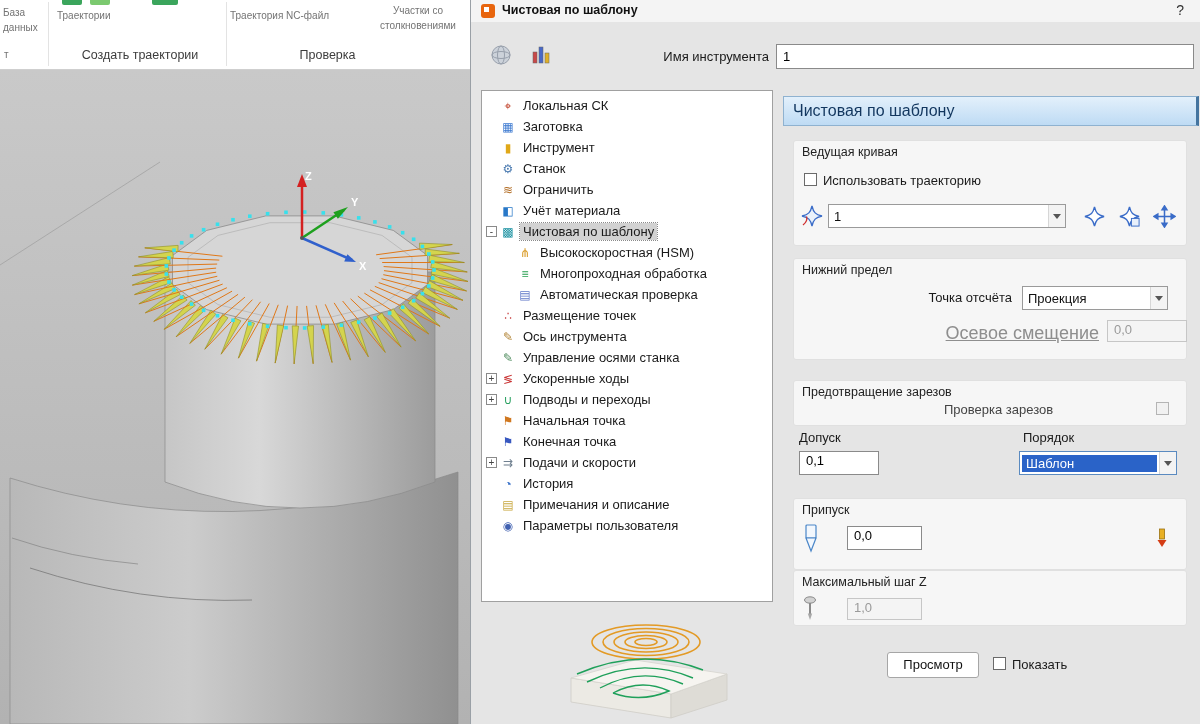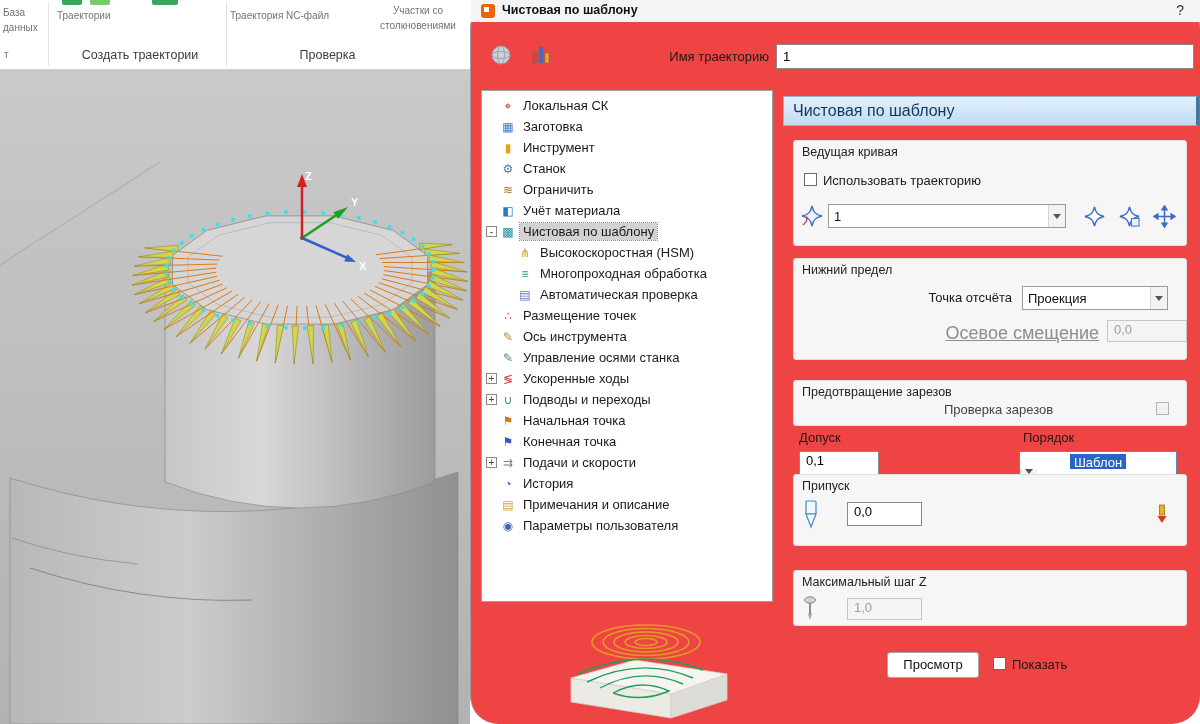--- a/index.html
+++ b/index.html
@@ -10,21 +10,21 @@
   }
   
   .ribbon { position:absolute; left:0; top:0; width:470px; height:70px; background:#fff; border-bottom:1px solid #cfcfcf; overflow:hidden; }
   .ribbon .sep { position:absolute; top:2px; height:64px; width:1px; background:#e3e3e3; }
   .rlabel { position:absolute; font-size:10px; color:#737373; line-height:15px; }
   .rgroup { position:absolute; font-size:12.5px; color:#3c3c3c; top:48px; text-align:center; }
   .frag { position:absolute; top:0; height:5px; border-radius:0 0 2px 2px; }
   
   .viewport { position:absolute; left:0; top:70px; width:470px; height:654px; }
   
-  .dialog { position:absolute; left:470px; top:0; width:730px; height:724px; background:#ef4444; border-left:1px solid #9aa0a6;border-radius:28px; }
+  .dialog { position:absolute; left:470px; top:0; width:730px; height:724px; background:#e5e5e5; border-left:1px solid #9aa0a6; }
   .titlebar { position:absolute; left:0; top:0; width:100%; height:22px; background:#f4f4f4; }
   .dlg-icon { position:absolute; left:10px; top:4px; width:14px; height:14px; background:#e8650e; border-radius:3px; }
   .dlg-icon::after { content:""; position:absolute; left:3px; top:3px; width:5px; height:5px; background:#fff; }
   .dlg-title { position:absolute; left:31px; top:3px; font-size:12.5px; font-weight:bold; color:#111; }
   .dlg-help { position:absolute; right:16px; top:2px; font-size:14px; color:#333; cursor:default; }
   .tb-btn { position:absolute; top:40px; width:32px; height:30px; display:flex; align-items:center; justify-content:center; border-radius:3px; }
   .name-label { position:absolute; left:170px; top:49px; width:128px; text-align:right; }
   .text-input { position:absolute; border:1px solid #8a8a8a; background:#fff; color:#000; font-size:13px; font-family:"Liberation Sans",sans-serif; padding:2px 6px; }
   
   .tree { position:absolute; left:10px; top:90px; width:292px; height:512px; border:1px solid #a0a0a0; background:#fff; padding-top:4px; overflow:hidden; }
@@ -261,21 +261,21 @@
       </svg>
     </div>
     <div class="tb-btn" style="left:54px;">
       <svg width="22" height="20" viewBox="0 0 22 20">
         <rect x="3" y="7" width="4" height="11" fill="#c84848" stroke="#666" stroke-width="0.5"></rect>
         <rect x="9" y="2" width="4" height="16" fill="#4868c8" stroke="#666" stroke-width="0.5"></rect>
         <rect x="15" y="8" width="4" height="10" fill="#e0b028" stroke="#666" stroke-width="0.5"></rect>
       </svg>
     </div>
 
-    <div class="plabel name-label">Имя траекторию</div>
+    <div class="plabel name-label">Имя инструмента</div>
     <input class="text-input" style="left: 305px; top: 44px; width: 418px; height: 25px;" value="1">
 
     <div class="tree" id="tree">
         <div class="tree-row" style="padding-left: 4px;">
           <span class="expander"></span>
           <span class="tree-icon" style="color: rgb(192, 64, 40);">⌖</span>
           <span class="tree-label">Локальная СК</span>
         </div>
         <div class="tree-row" style="padding-left: 4px;">
           <span class="expander"></span>
@@ -457,28 +457,28 @@
 
       <div class="group" style="top:284px;height:46px;">
         <div class="gtitle">Предотвращение зарезов</div>
         <div class="plabel" style="left:150px;top:21px;width:205px;text-align:left;color:#444;">Проверка зарезов</div>
         <span class="cb disabled" style="position:absolute;left:362px;top:21px;"></span>
       </div>
 
       <div class="plabel" style="left:18px;top:334px;">Допуск</div>
       <div class="plabel" style="left:242px;top:334px;">Порядок</div>
       <div class="field" style="left:18px;top:355px;width:80px;">0,1</div>
-      <div class="combo focus" style="left:238px;top:355px;width:158px;flex-direction:column;">
+      <div class="combo focus" style="left:238px;top:355px;width:158px;">
         <span class="val hl">
             <span class="selhl">Шаблон</span>
           </span>
         <span class="chev"></span>
       </div>
 
-      <div class="group" style="top:378px;height:72px;text-decoration:underline;">
+      <div class="group" style="top:402px;height:72px;text-decoration:underline;">
         <div class="gtitle">Припуск</div>
         <div class="icon-btn" style="left:3px;top:22px;width:28px;height:34px;">
           <svg width="22" height="30" viewBox="0 0 22 30">
             <rect x="6" y="2" width="10" height="13" rx="1" fill="#f2f7fd" stroke="#4a86c8" stroke-width="1.2"></rect>
             <polygon points="11,28 6,15 16,15" fill="#f2f7fd" stroke="#4a86c8" stroke-width="1.2"></polygon>
           </svg>
         </div>
         <div class="field" style="left:53px;top:27px;width:75px;">0,0</div>
         <div class="icon-btn" style="left:356px;top:26px;width:24px;height:26px;">
           <svg width="18" height="22" viewBox="0 0 18 22">

